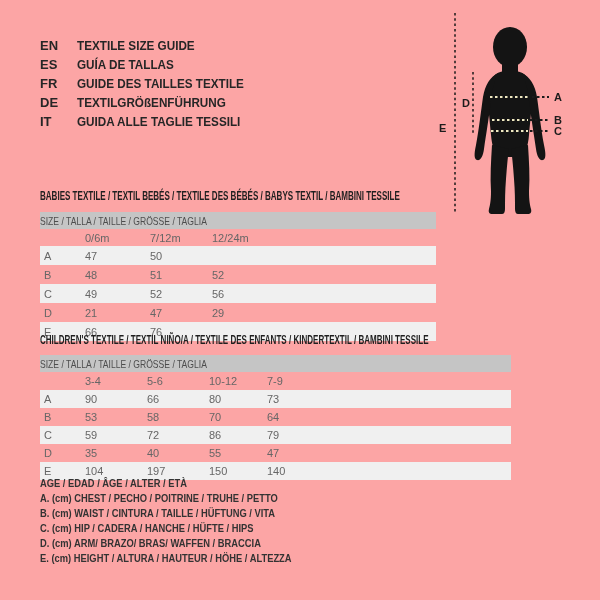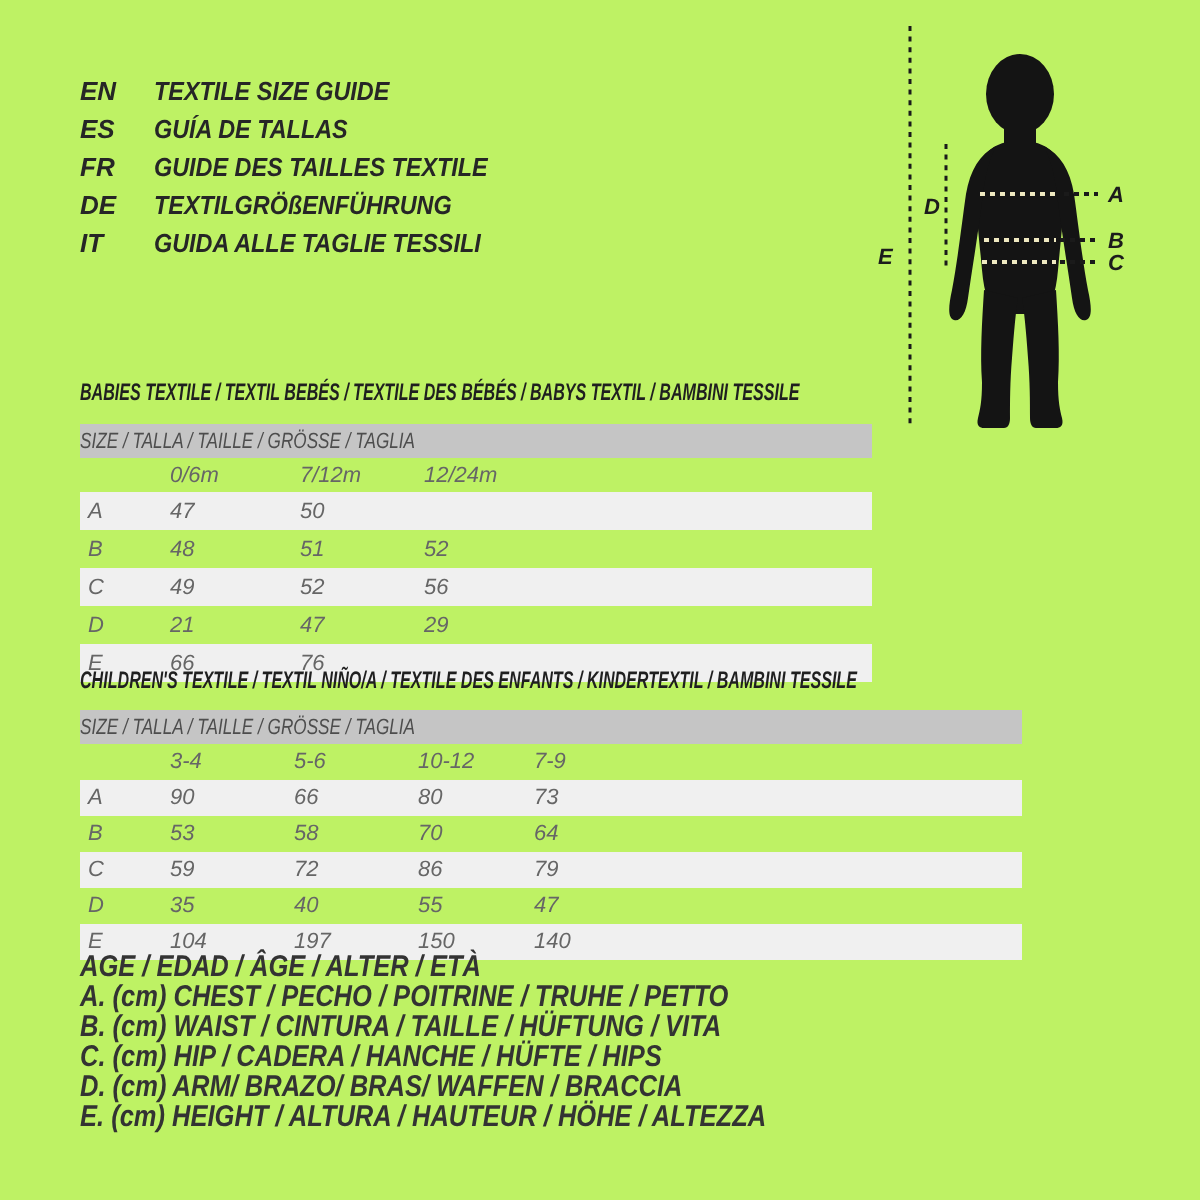--- a/index.html
+++ b/index.html
@@ -1,17 +1,17 @@
 <!DOCTYPE html>
 <html><head>
 <meta charset="utf-8">
 <style>
   html,body{margin:0;padding:0;background:#fff;}
-  .canvas{position:relative;width:600px;height:600px;background:#bef264;
-          font-family:"Liberation Sans",sans-serif;overflow:hidden;font-style:italic;}
+  .canvas{position:relative;width:600px;height:600px;background:#fca5a5;
+          font-family:"Liberation Sans",sans-serif;overflow:hidden;}
 
   
   .langs{position:absolute;left:40px;top:36px;font-size:13px;font-weight:bold;
          color:#262626;line-height:19px;}
   .lang-row{display:flex;}
   .lang-code{width:37px;flex:0 0 37px;}
   .lang-text{display:inline-block;transform:scaleX(0.9);transform-origin:0 50%;white-space:nowrap;}
 
   
   .sec-title{position:absolute;left:40px;font-size:12px;font-weight:bold;color:#1f1f1f;
@@ -28,21 +28,21 @@
   .t-bar span{display:inline-block;transform:scaleX(0.78);transform-origin:0 50%;white-space:nowrap;}
   .t-row{display:grid;align-items:center;}
   .babies-table .t-row{grid-template-columns:45px 65px 62px 1fr;height:19px;}
   .children-table .t-row{grid-template-columns:45px 62px 62px 58px 1fr;height:18px;}
   .babies-table .size-row{height:17px;}
   .children-table .size-row{height:18px;}
   .shade{background:#f0f0f0;}
   .t-row span:first-child{padding-left:4px;}
 
   
-  .legend{position:absolute;left:40px;top:476px;font-size:15px;font-weight:bold;
+  .legend{position:absolute;left:40px;top:476px;font-size:11px;font-weight:bold;
           color:#333;line-height:15px;}
   .legend-line span{display:inline-block;transform:scaleX(0.85);transform-origin:0 50%;white-space:nowrap;}
 
   
   .figure{position:absolute;left:428px;top:5px;width:172px;height:215px;}
   .figure text{font-family:"Liberation Sans",sans-serif;font-size:11px;font-weight:600;fill:#1c1c1c;}
 </style>
 </head>
 <body>
 

